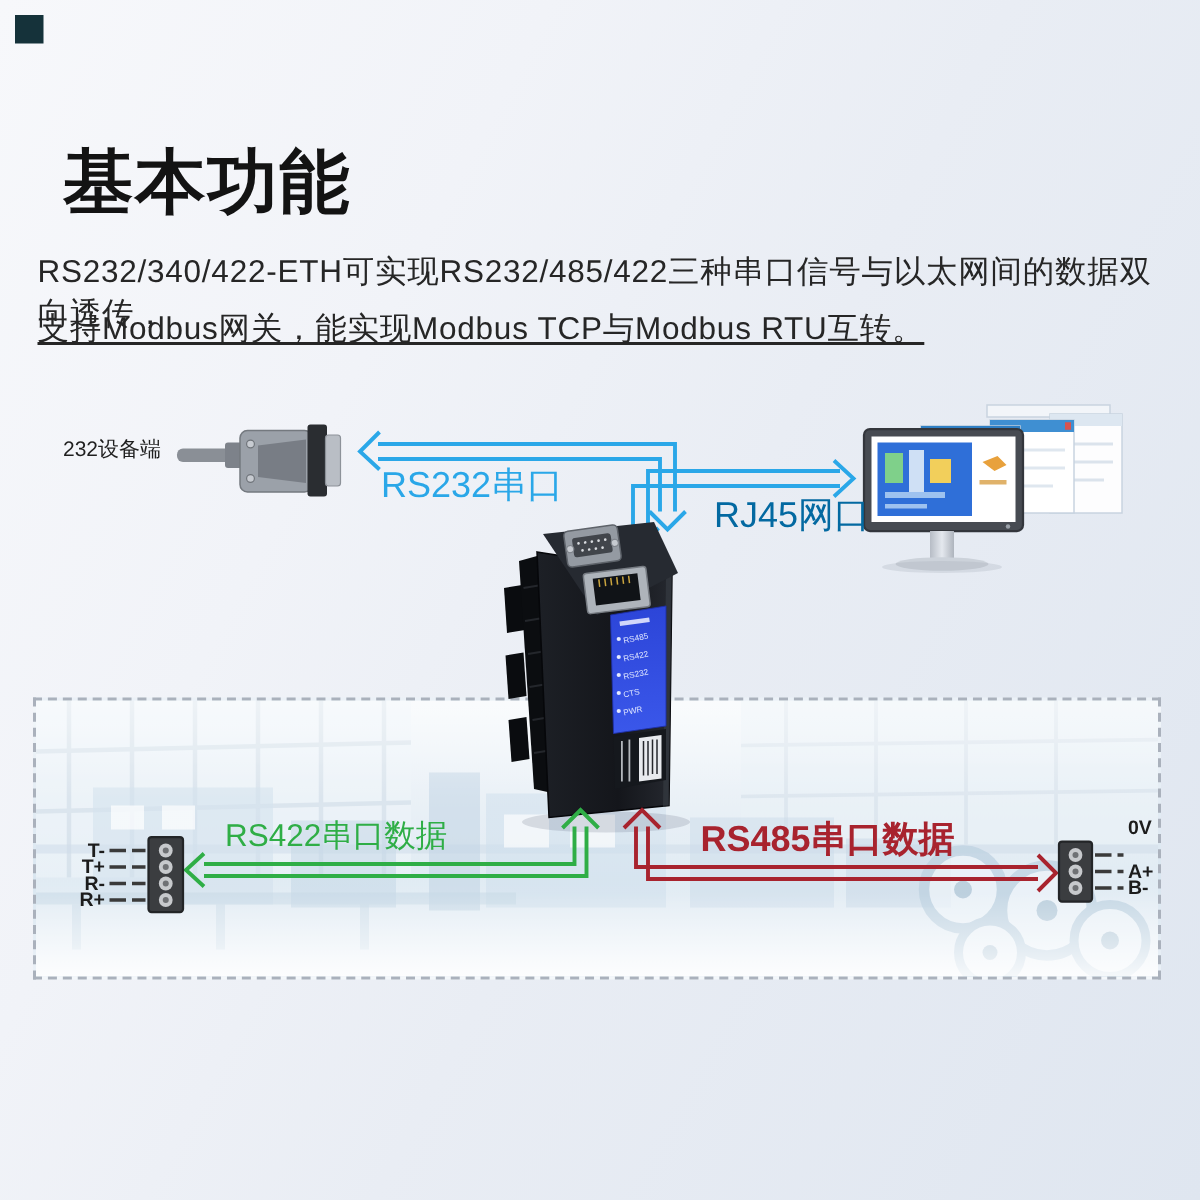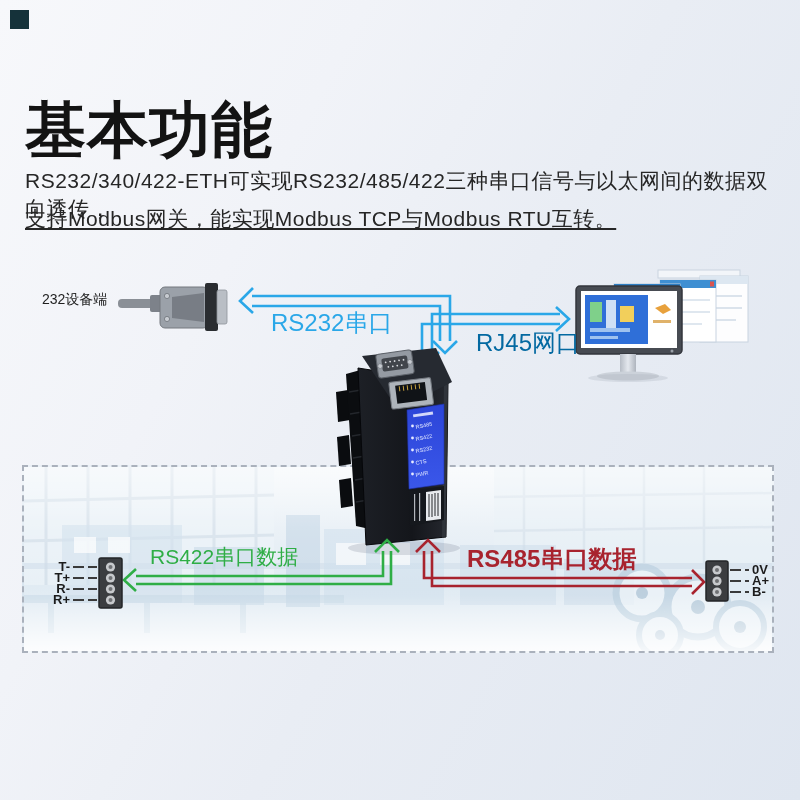--- a/index.html
+++ b/index.html
@@ -3,27 +3,27 @@
 <meta charset="utf-8">
 <style>
   html,body{margin:0;padding:0;}
   body{
     width:800px;height:800px;overflow:hidden;position:relative;
     font-family:"Liberation Sans","DejaVu Sans",sans-serif;
     background:linear-gradient(118deg,#f7f8fb 0%,#f1f3f8 30%,#e9edf4 55%,#dfe6f0 100%);
   }
   .abs{position:absolute;}
   .corner-badge{left:10px;top:10px;width:19px;height:19px;background:#15323a;}
-  .page-title{left:25px;top:90px;font-size:61px;font-weight:800;color:#131313;letter-spacing:1px;}
+  .page-title{left:42px;top:90px;font-size:47px;font-weight:800;color:#131313;letter-spacing:1px;}
   .desc-line{left:25px;width:760px;font-size:21px;font-weight:500;color:#262626;letter-spacing:.5px;}
   .desc-1{top:167px;}
   .desc-2{top:205px;text-decoration:underline;}
   .serial-label{left:42px;top:291px;font-size:14px;font-weight:500;color:#1f1f1f;}
   .arrow-label{font-weight:500;}
-  .lbl-rs232{left:271px;top:307px;font-size:24px;color:#2aa7e8;}
+  .lbl-rs232{left:254px;top:307px;font-size:24px;color:#2aa7e8;}
   .lbl-rj45{left:476px;top:327px;font-size:24px;color:#0369a1;}
   .lbl-rs422{left:150px;top:543px;font-size:21px;font-weight:400;color:#2fae46;}
   .lbl-rs485{left:467px;top:543px;font-size:24px;font-weight:700;color:#a8232e;}
   .pin{font-size:13px;font-weight:700;color:#1c1c1c;line-height:18px;}
   .pin-left{left:36px;width:34px;text-align:right;}
   .pin-right{left:752px;width:40px;text-align:left;}
   .factory-band{
     left:22px;top:465px;width:752px;height:188px;
     border:2px dashed #aab1bc;box-sizing:border-box;
     background:linear-gradient(180deg,#f3f7fa 0%,#e6eef5 30%,#d9e6f0 65%,#ebf1f7 100%);
@@ -326,15 +326,15 @@
 <div class="abs serial-label">232设备端</div>
 <div class="abs arrow-label lbl-rs232">RS232串口</div>
 <div class="abs arrow-label lbl-rj45">RJ45网口</div>
 <div class="abs arrow-label lbl-rs422">RS422串口数据</div>
 <div class="abs arrow-label lbl-rs485">RS485串口数据</div>
 
 <div class="abs pin pin-left" style="top:558px">T-</div>
 <div class="abs pin pin-left" style="top:569px">T+</div>
 <div class="abs pin pin-left" style="top:580px">R-</div>
 <div class="abs pin pin-left" style="top:591px">R+</div>
-<div class="abs pin pin-right" style="top:561px">0V</div>
+<div class="abs pin pin-right" style="top:543px">0V</div>
 <div class="abs pin pin-right" style="top:572px">A+</div>
 <div class="abs pin pin-right" style="top:583px">B-</div>
 
 </body></html>

